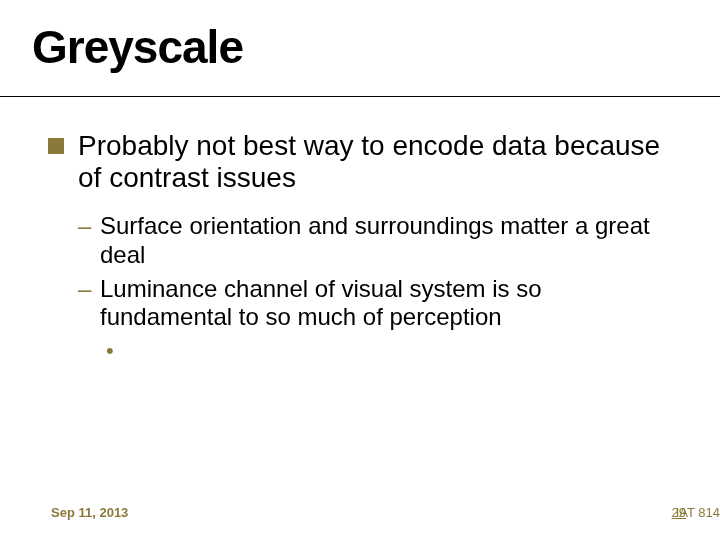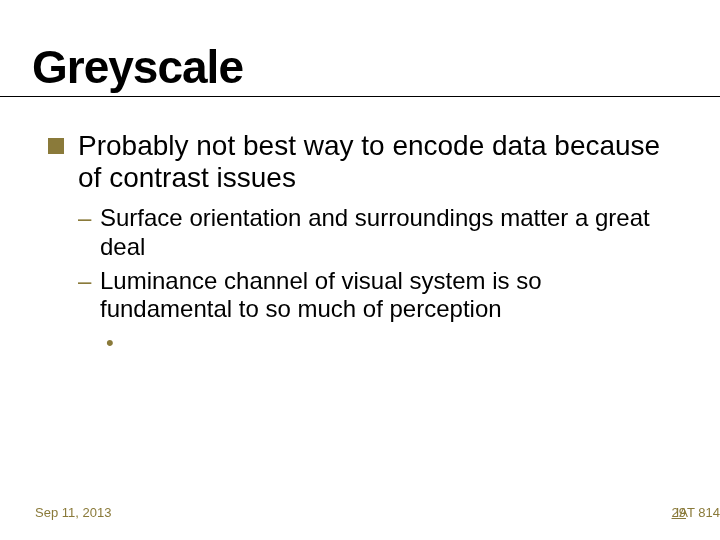--- a/index.html
+++ b/index.html
@@ -15,21 +15,21 @@
   }
   .slide {
     width: 720px;
     height: 540px;
     position: relative;
     box-sizing: border-box;
   }
   .title {
     position: absolute;
     left: 32px;
-    top: 40px;
+    top: 20px;
     font-family: Arial, Helvetica, sans-serif;
     font-weight: 900;
     font-size: 46px;
     letter-spacing: -1px;
     color: #000000;
   }
   .title-rule {
     position: absolute;
     left: 0;
     right: 0;
@@ -41,21 +41,21 @@
     position: absolute;
     left: 48px;
     right: 40px;
     top: 130px;
   }
   .l1 {
     position: relative;
     padding-left: 30px;
     font-size: 28px;
     line-height: 1.15;
-    margin-bottom: 10px;
+    margin-bottom: 18px;
   }
   .l1 .sq {
     position: absolute;
     left: 0;
     top: 8px;
     width: 16px;
     height: 16px;
     background: #8a7a3a;
   }
   .l2 {
@@ -92,22 +92,23 @@
     position: absolute;
     left: 0;
     right: 0;
     bottom: 20px;
     height: 20px;
     font-size: 13px;
     color: #8a7a3a;
   }
   .footer .date {
     position: absolute;
-    left: 35px;
+    left: 51px;
     bottom: 0;
+    font-weight: bold;
   }
   .footer .center {
     position: absolute;
     left: 0;
     right: 0;
     bottom: 0;
     text-align: right;
   }
   .footer .num {
     position: absolute;

